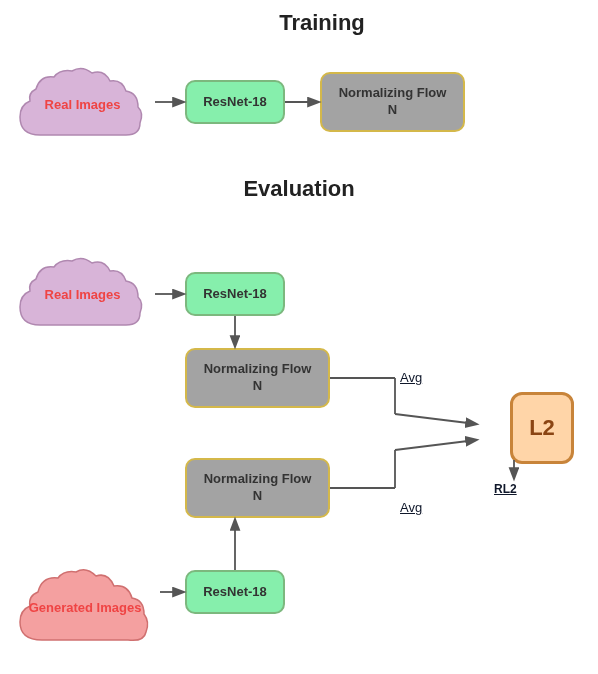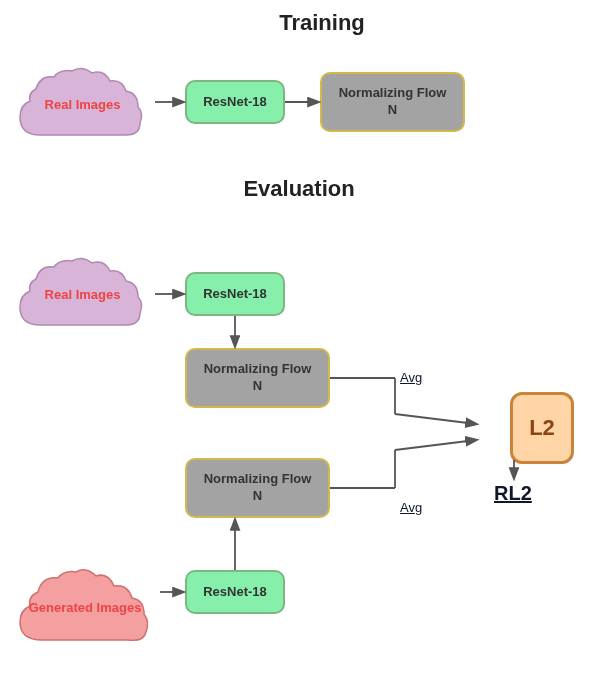--- a/index.html
+++ b/index.html
@@ -160,21 +160,21 @@
     <span class="cloud-label">Generated Images</span>
   </div>
 
   <div class="box box-l2" style="left:478px; top:392px; width:64px; height:72px;margin-left:32px;">
     <span>L2</span>
   </div>
 
   <div class="label-text" style="left:400px; top:370px;">Avg</div>
   <div class="label-text" style="left:400px; top:500px;">Avg</div>
 
-  <div class="label-text" style="left:494px; top:482px; font-size:20px; font-weight:600;text-align:right;">RL2</div>
+  <div class="label-text" style="left:494px; top:482px; font-size:12px; font-weight:600;text-align:right;">RL2</div>
 
   <svg class="arrows-svg" xmlns="http://www.w3.org/2000/svg">
     <defs>
       <marker id="arrow" markerWidth="8" markerHeight="8" refX="6" refY="3" orient="auto">
         <path d="M0,0 L0,6 L8,3 z" fill="#555"></path>
       </marker>
     </defs>
 
     <line x1="155" y1="102" x2="183" y2="102" stroke="#555" stroke-width="1.8" marker-end="url(#arrow)"></line>
 

